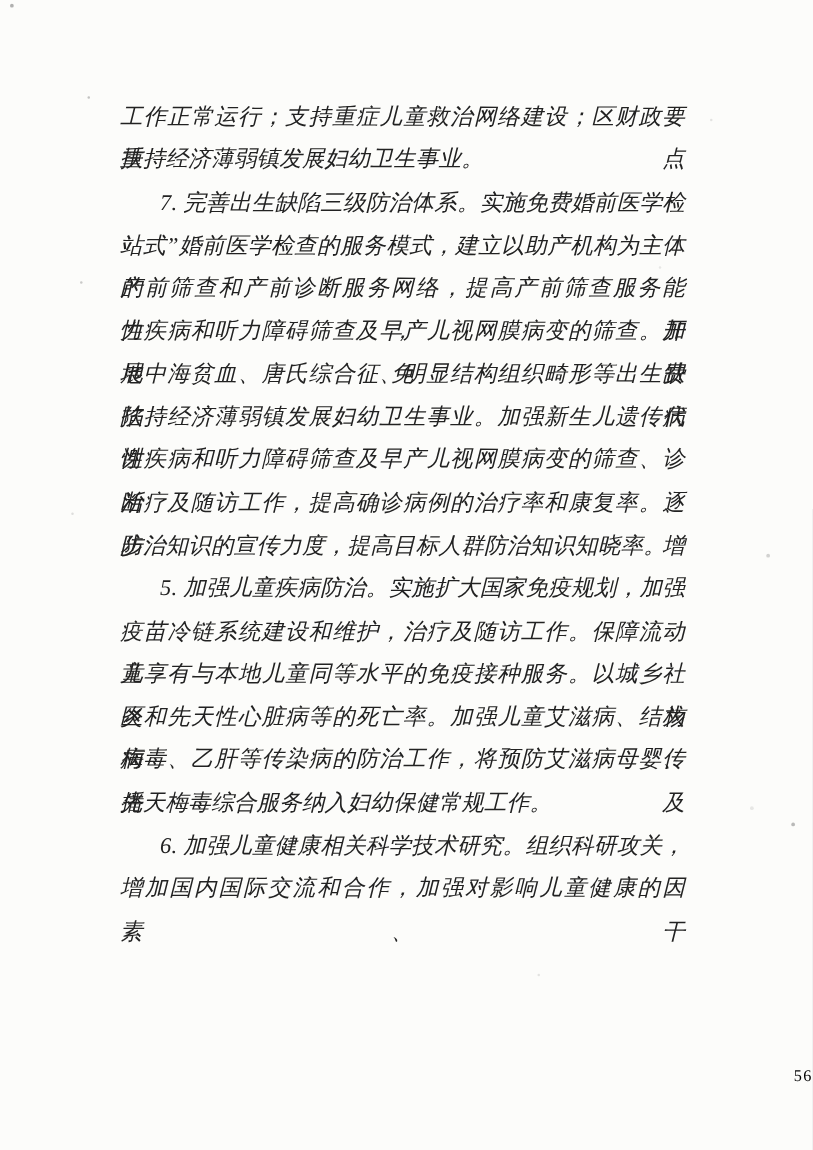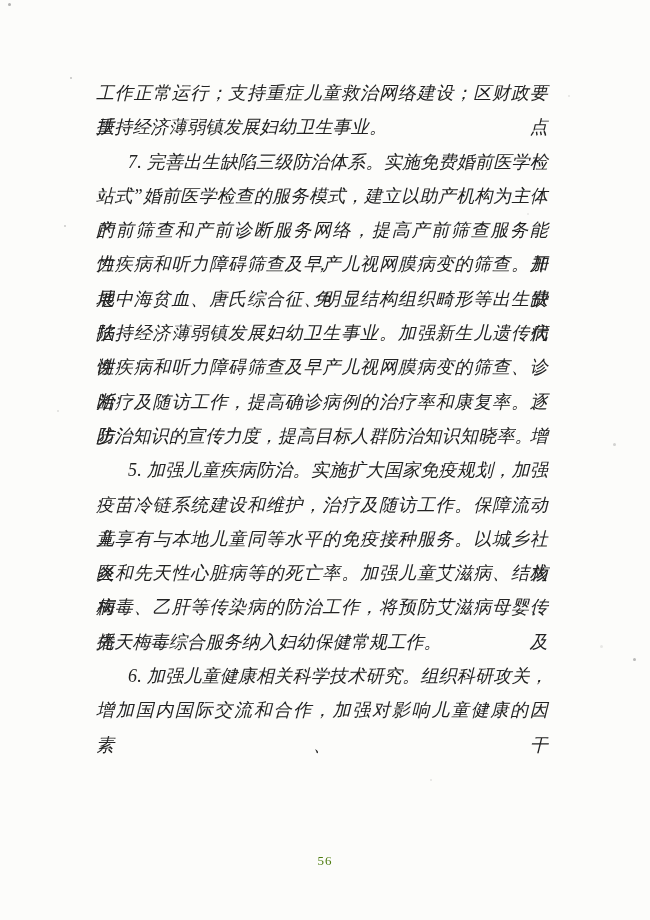--- a/index.html
+++ b/index.html
@@ -38,24 +38,24 @@
     text-align-last: left;
   }
   .line.indent {
     text-indent: 32px;
   }
   .page-number {
     position: absolute;
     left: 0;
     right: 0;
     top: 853px;
-    text-align: center;
+    text-align: right;
     font-size: 13px;
     letter-spacing: 1px;
-    color: #4d7c0f;
+    color: #000000;
   }
   .speck {
     position: absolute;
     border-radius: 50%;
     background: #555;
   }
 </style>
 </head>
 <body>
 

